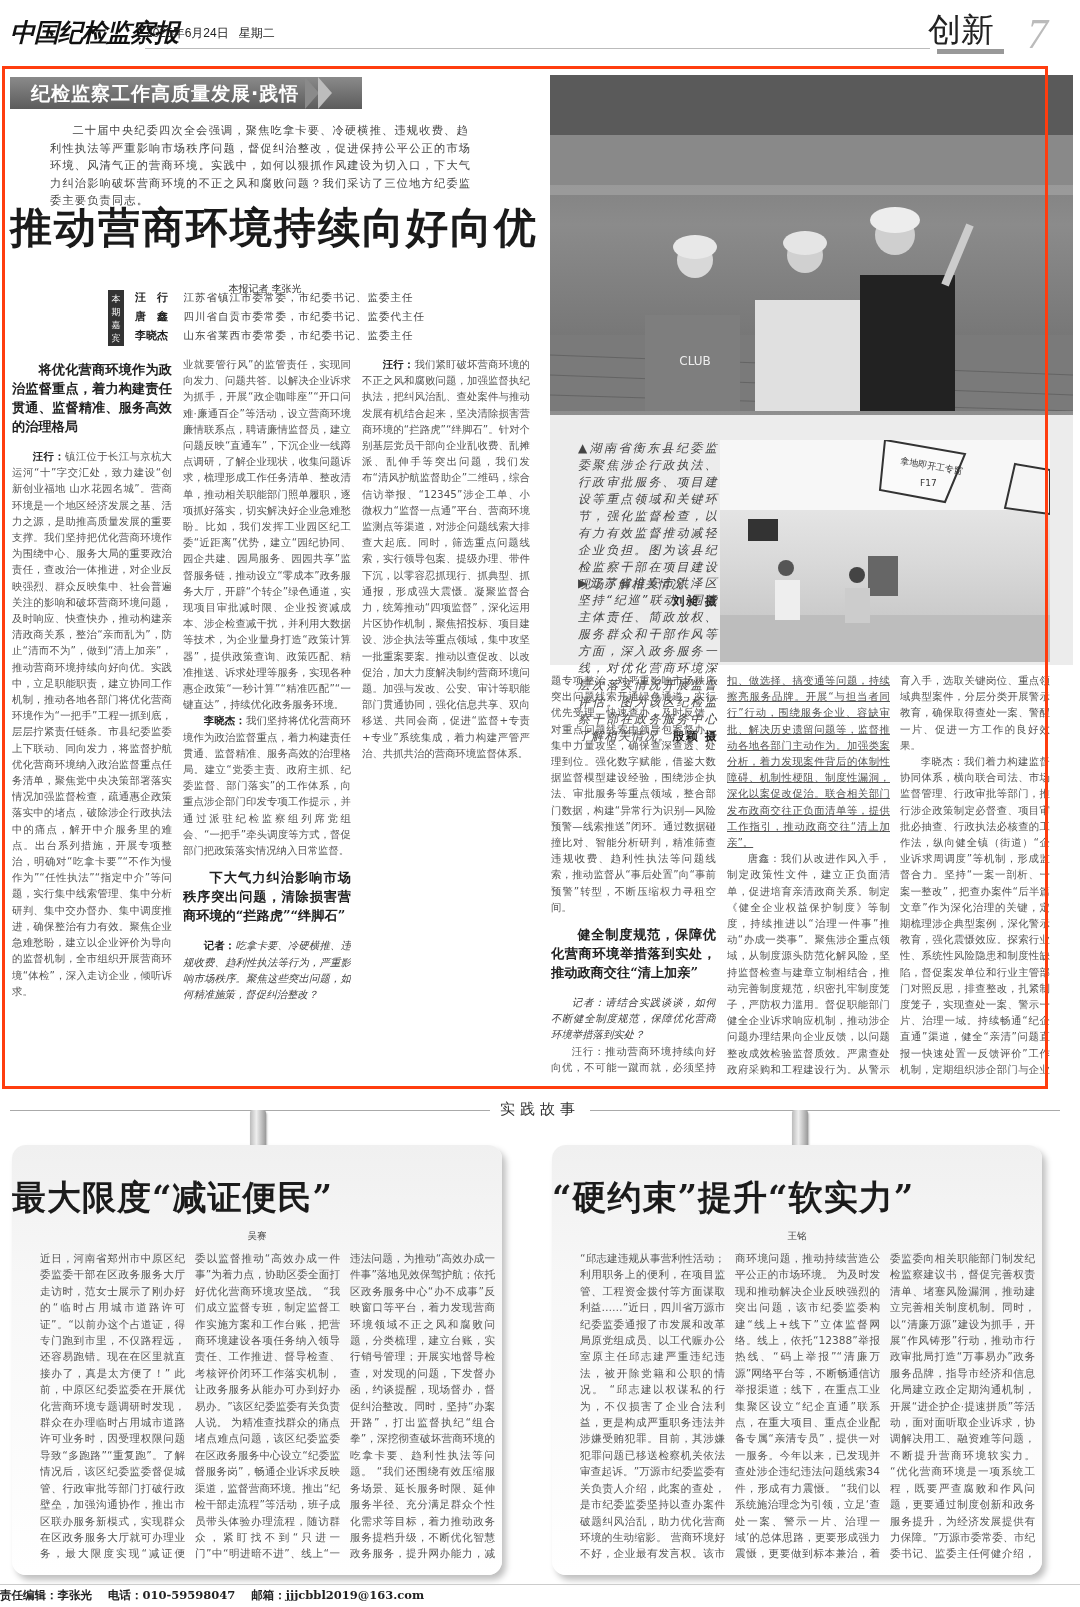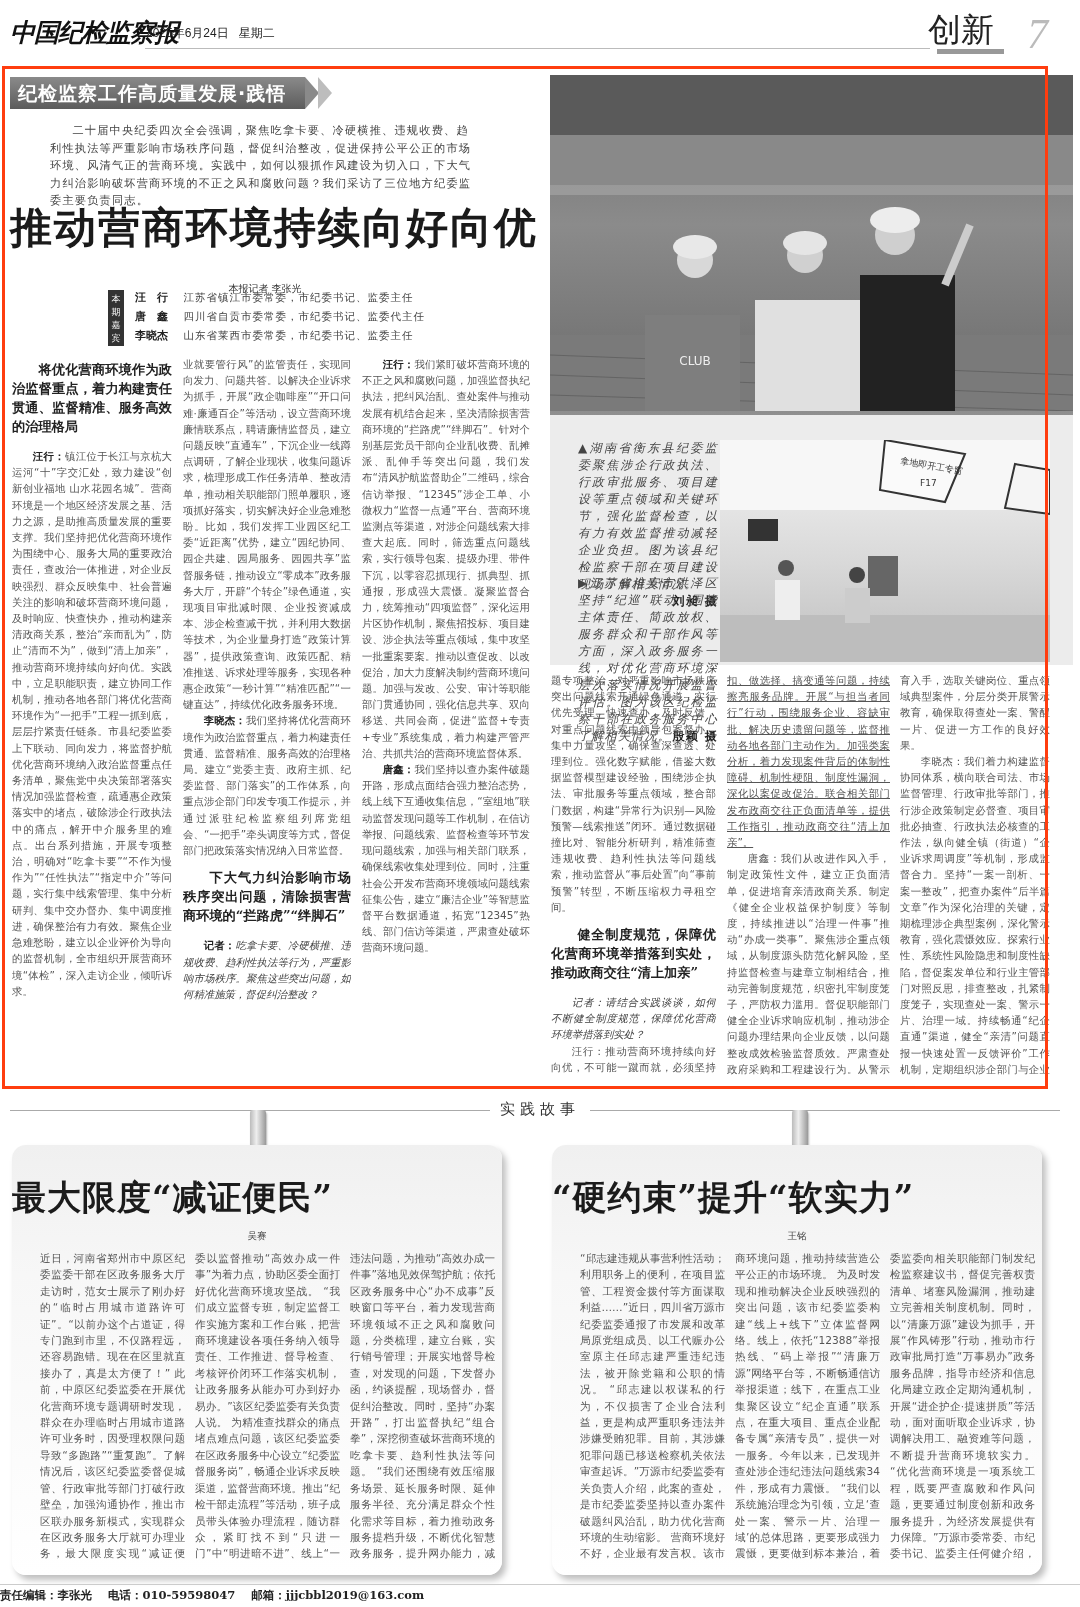--- a/index.html
+++ b/index.html
@@ -12,21 +12,21 @@
   .mast-date { position: absolute; left: 146px; top: 25px; font-size: 12px; font-family: "Liberation Sans", sans-serif; color: #222; }
   .mast-rule { position: absolute; left: 145px; top: 48px; width: 785px; height: 1px; background: #bbb; }
   .mast-section { position: absolute; left: 928px; top: 8px; font-size: 33px; color: #222; font-family: "DejaVu Serif", serif; }
   .mast-section-underline { position: absolute; left: 937px; top: 49px; width: 67px; height: 5px; background: #999; }
   .mast-page { position: absolute; left: 1027px; top: 10px; font-size: 42px; color: #bbb; font-family: "Liberation Serif", serif; font-style: italic; }
 
   
   .highlight-frame { position: absolute; left: 2px; top: 66px; width: 1046px; height: 1023px; border: 3px solid #ff3d0f; pointer-events: none; z-index: 5; }
 
   
-  .banner { position: absolute; left: 10px; top: 77px; width: 295px; height: 32px; background: linear-gradient(#8a8a8a, #5c5c5c); color: #fff; font-size: 19px; font-weight: bold; line-height: 32px; padding-left: 8px; font-family: "DejaVu Sans", sans-serif; letter-spacing: 1px; }
+  .banner { position: absolute; left: 10px; top: 77px; width: 352px; height: 32px; background: linear-gradient(#8a8a8a, #5c5c5c); color: #fff; font-size: 19px; font-weight: bold; line-height: 32px; padding-left: 21px; font-family: "DejaVu Sans", sans-serif; letter-spacing: 1px; }
   .banner-chev { position: absolute; top: 77px; width: 0; height: 0; border-top: 16px solid transparent; border-bottom: 16px solid transparent; }
   .chev1 { left: 305px; border-left: 14px solid #8a8a8a; }
   .chev2 { left: 318px; border-left: 14px solid #bdbdbd; }
 
   .lead { position: absolute; left: 50px; top: 122px; width: 430px; font-size: 11.2px; line-height: 17.5px; color: #444; text-indent: 2em; letter-spacing: 1.2px; font-family: "DejaVu Sans", sans-serif; }
 
   .headline { position: absolute; left: 10px; top: 200px; width: 520px; font-size: 42px; font-weight: bold; color: #1a1a1a; letter-spacing: 2px; font-family: "DejaVu Serif", serif; white-space: nowrap; }
   .byline { position: absolute; left: 0; top: 282px; width: 530px; text-align: center; font-size: 10px; font-family: "DejaVu Sans", sans-serif; color: #333; }
 
   .guests { position: absolute; left: 108px; top: 290px; }
@@ -116,21 +116,20 @@
 
 <div class="col" style="left:183px; top:356px; width:168px; height:720px;">
   <p style="text-indent:0;">业就要管行风”的监管责任，实现同向发力、问题共答。以解决企业诉求为抓手，开展“政企咖啡座”“开口问难·廉通百企”等活动，设立营商环境廉情联系点，聘请廉情监督员，建立问题反映“直通车”，下沉企业一线蹲点调研，了解企业现状，收集问题诉求，梳理形成工作任务清单、整改清单，推动相关职能部门照单履职，逐项抓好落实，切实解决好企业急难愁盼。比如，我们发挥工业园区纪工委“近距离”优势，建立“园纪协同、园企共建、园局服务、园园共享”监督服务链，推动设立“零成本”政务服务大厅，开辟“个转企”绿色通道，实现项目审批减时限、企业投资减成本、涉企检查减干扰，并利用大数据等技术，为企业量身打造“政策计算器”，提供政策查询、政策匹配、精准推送、诉求处理等服务，实现各种惠企政策“一秒计算”“精准匹配”“一键直达”，持续优化政务服务环境。</p>
   <p><span class="spk">李晓杰：</span><span>我们坚持将优化营商环境作为政治监督重点，着力构建责任贯通、监督精准、服务高效的治理格局。建立“党委主责、政府主抓、纪委监督、部门落实”的工作体系，向重点涉企部门印发专项工作提示，并通过派驻纪检监察组列席党组会、“一把手”牵头调度等方式，督促部门把政策落实情况纳入日常监督。</span></p>
   <div class="subhead">下大气力纠治影响市场秩序突出问题，清除损害营商环境的“拦路虎”“绊脚石”</div>
   <p><span class="spk">记者：</span><span class="q">吃拿卡要、冷硬横推、违规收费、趋利性执法等行为，严重影响市场秩序。聚焦这些突出问题，如何精准施策，督促纠治整改？</span></p>
 </div>
 
 <div class="col" style="left:362px; top:356px; width:168px; height:720px;">
   <p><span class="spk">汪行：</span><span>我们紧盯破坏营商环境的不正之风和腐败问题，加强监督执纪执法，把纠风治乱、查处案件与推动发展有机结合起来，坚决清除损害营商环境的“拦路虎”“绊脚石”。针对个别基层党员干部向企业乱收费、乱摊派、乱伸手等突出问题，我们发布“清风护航监督助企”二维码，综合信访举报、“12345”涉企工单、小微权力“监督一点通”平台、营商环境监测点等渠道，对涉企问题线索大排查大起底。同时，筛选重点问题线索，实行领导包案、提级办理、带件下沉，以零容忍抓现行、抓典型、抓通报，形成强大震慑。凝聚监督合力，统筹推动“四项监督”，深化运用片区协作机制，聚焦招投标、项目建设、涉企执法等重点领域，集中攻坚一批重案要案。推动以查促改、以改促治，加大力度解决制约营商环境问题。加强与发改、公安、审计等职能部门贯通协同，强化信息共享、双向移送、共同会商，促进“监督+专责+专业”系统集成，着力构建严管严治、共抓共治的营商环境监督体系。</span></p>
-  <p><span class="spk">唐鑫：</span><span>我们坚持以查办案件破题开路，形成点面结合强力整治态势，线上线下互通收集信息，“室组地”联动监督发现问题等工作机制，在信访举报、问题线索、监督检查等环节发现问题线索，加强与相关部门联系，确保线索收集处理到位。同时，注重社会公开发布营商环境领域问题线索征集公告，建立“廉洁企业”等智慧监督平台数据通道，拓宽“12345”热线、部门信访等渠道，严肃查处破坏营商环境问题。</span></p>
 </div>
 
 <div class="photo-main">
   <svg width="523" height="336" viewBox="0 0 523 336">
     <rect x="0" y="0" width="523" height="110" fill="#5a5a5a"></rect>
     <rect x="0" y="60" width="523" height="60" fill="#a8a8a8" opacity="0.6"></rect>
     <rect x="0" y="260" width="523" height="76" fill="#7a7a7a"></rect>
     <g stroke="#555" stroke-width="1" opacity="0.6">
       <line x1="0" y1="280" x2="523" y2="300"></line>
         <line x1="0" y1="300" x2="523" y2="320"></line>

